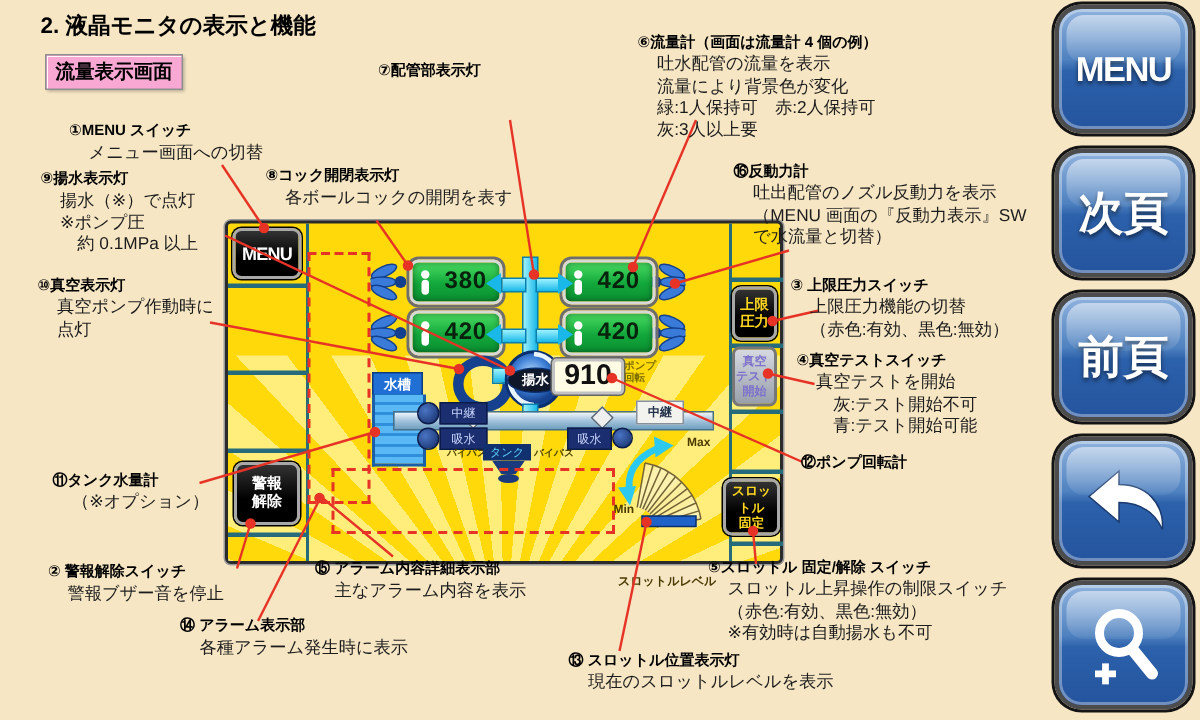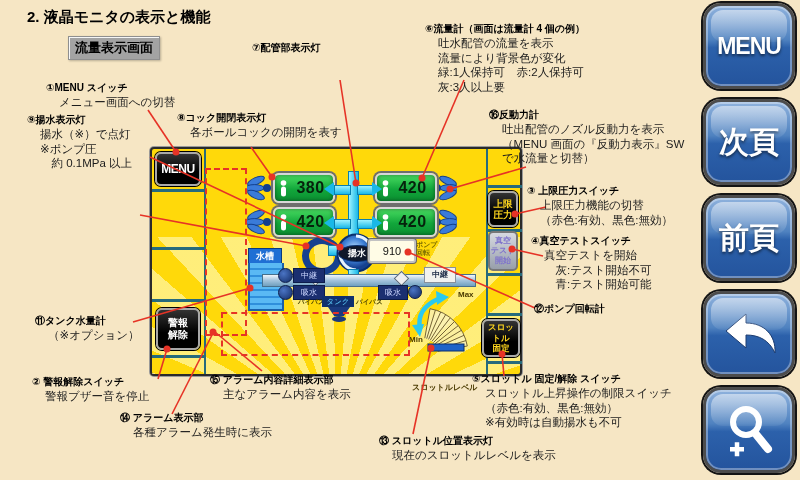--- a/index.html
+++ b/index.html
@@ -2,22 +2,22 @@
 <html><head>
 <meta charset="utf-8">
 <style>
   html,body{margin:0;padding:0;}
   body{font-family:"Liberation Sans","DejaVu Sans",sans-serif;}
   #stage{position:relative;width:800px;height:480px;background:#f6e6c4;overflow:hidden;}
   .abs{position:absolute;}
   
   #page-title{left:27px;top:8px;font-size:15px;font-weight:bold;color:#000;}
   #screen-label{left:30px;top:36px;font-size:13px;font-weight:bold;color:#000;
-    background:#a3a3a3;border:1px solid #8f8f8f;padding:2px 6px;
-    box-shadow:inset 1px 1px 0 rgba(255,255,255,.9),1px 1px 2px rgba(0,0,0,.25);margin-left:38px;}
+    background:#f9a8d4;border:1px solid #8f8f8f;padding:2px 6px;
+    box-shadow:inset 1px 1px 0 rgba(255,255,255,.9),1px 1px 2px rgba(0,0,0,.25);}
   
   .ann{position:absolute;z-index:6;white-space:nowrap;}
   .ann-t{font-size:10px;line-height:15px;font-weight:bold;color:#000;}
   .ann-l{font-size:11.5px;line-height:14.5px;color:#1c1c1c;margin-left:13px;}
   
   #pointer-lines{left:0;top:0;z-index:5;pointer-events:none;}
   
   .dashbox{position:absolute;border:2px dashed #e63326;z-index:4;}
   
   #panel{left:150px;top:147px;width:368px;height:225px;background:#ffd90a;
@@ -45,21 +45,21 @@
   .meter .val{flex:1;text-align:center;font-size:16px;font-weight:bold;color:#06220c;letter-spacing:.5px;}
   
   .cy{background:linear-gradient(180deg,#9df2ff,#19b8e8);border:1px solid #0a7fae;}
   .cyv{background:linear-gradient(90deg,#9df2ff,#19b8e8);border:1px solid #0a7fae;}
   .tip{position:absolute;width:0;height:0;border-top:7px solid transparent;border-bottom:7px solid transparent;}
   .tipL{border-right:10px solid #19b8e8;}
   .tipR{border-left:10px solid #19b8e8;}
   
   #ring{left:150px;top:88px;width:26px;height:24px;border:7px solid #16418f;border-radius:50%;}
   #rpm{left:216px;top:90px;width:44px;height:20px;background:#fffce6;border:2px solid #c2c2c2;
-    box-shadow:0 0 0 1px #666;border-radius:3px;text-align:center;font-size:11px;font-weight:normal;line-height:20px;color:#111;}
+    box-shadow:0 0 0 1px #666;border-radius:3px;text-align:center;font-size:19px;font-weight:bold;line-height:20px;color:#111;}
   #rpm-label{left:264px;top:92px;font-size:7px;font-weight:bold;color:#7c6d00;line-height:1.2;white-space:pre-line;}
   #pump-label{left:186px;top:96px;width:36px;height:15px;background:#0f172a;border:1px solid #0a2f6e;
     border-radius:50%;color:#fff;font-size:9px;font-weight:bold;text-align:center;line-height:15px;}
   
   #tank-label{left:96px;top:99px;width:32px;height:14px;background:#1f6fd4;border:1px solid #0a3a80;
     color:#fff;font-size:9px;font-weight:bold;text-align:center;line-height:14px;}
   #tank-body{left:96px;top:114px;width:32px;height:46px;border:2px solid #1a5fa8;border-top:none;
     background:repeating-linear-gradient(180deg,#5ab9f4 0 5px,#2f8fdc 5px 7px);}
   
   #main-pipe{left:110px;top:125px;width:212px;height:11px;
@@ -306,20 +306,25 @@
   <div class="ann" style="left:46px;top:80px">
     <div class="ann-t">①MENU スイッチ</div>
     <div class="ann-l">メニュー画面への切替</div>
   </div>
   <div class="ann" style="left:27px;top:112px">
     <div class="ann-t">⑨揚水表示灯</div>
     <div class="ann-l">揚水（※）で点灯</div>
     <div class="ann-l">※ポンプ圧</div>
     <div class="ann-l">　約 0.1MPa 以上</div>
   </div>
+  <div class="ann" style="left:25px;top:183px">
+    <div class="ann-t">⑩真空表示灯</div>
+    <div class="ann-l">真空ポンプ作動時に</div>
+    <div class="ann-l">点灯</div>
+  </div>
   <div class="ann" style="left:35px;top:313px">
     <div class="ann-t">⑪タンク水量計</div>
     <div class="ann-l">（※オプション）</div>
   </div>
   <div class="ann" style="left:120px;top:410px">
     <div class="ann-t">⑭ アラーム表示部</div>
     <div class="ann-l">各種アラーム発生時に表示</div>
   </div>
   <div class="ann" style="left:32px;top:374px">
     <div class="ann-t">② 警報解除スイッチ</div>

